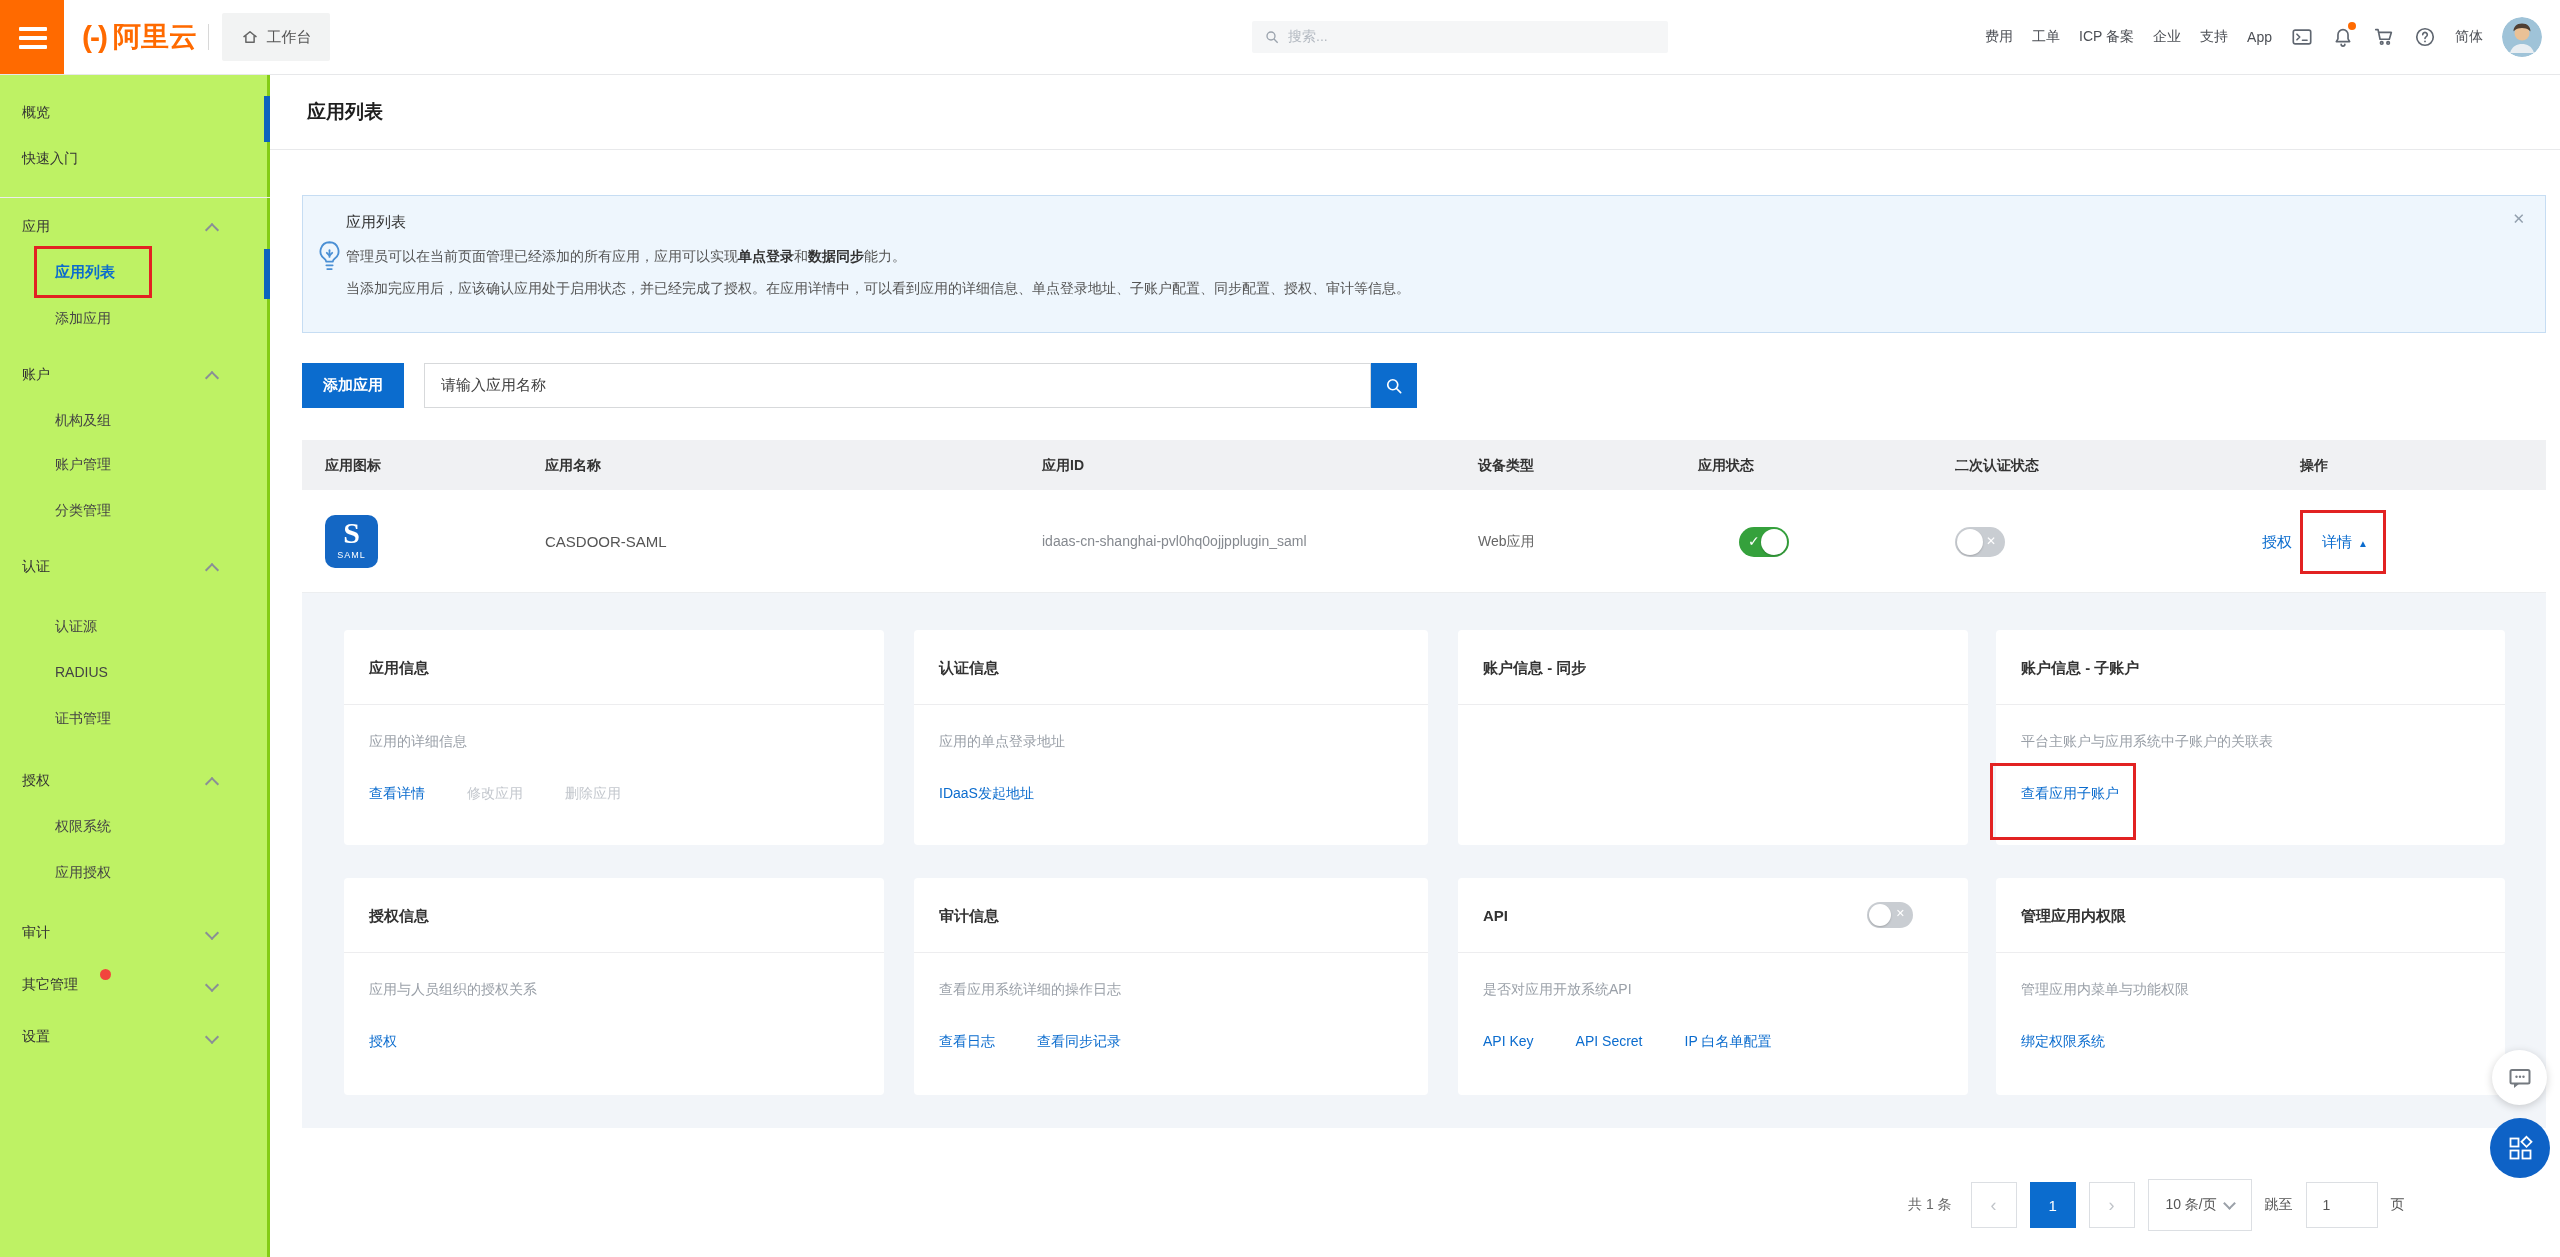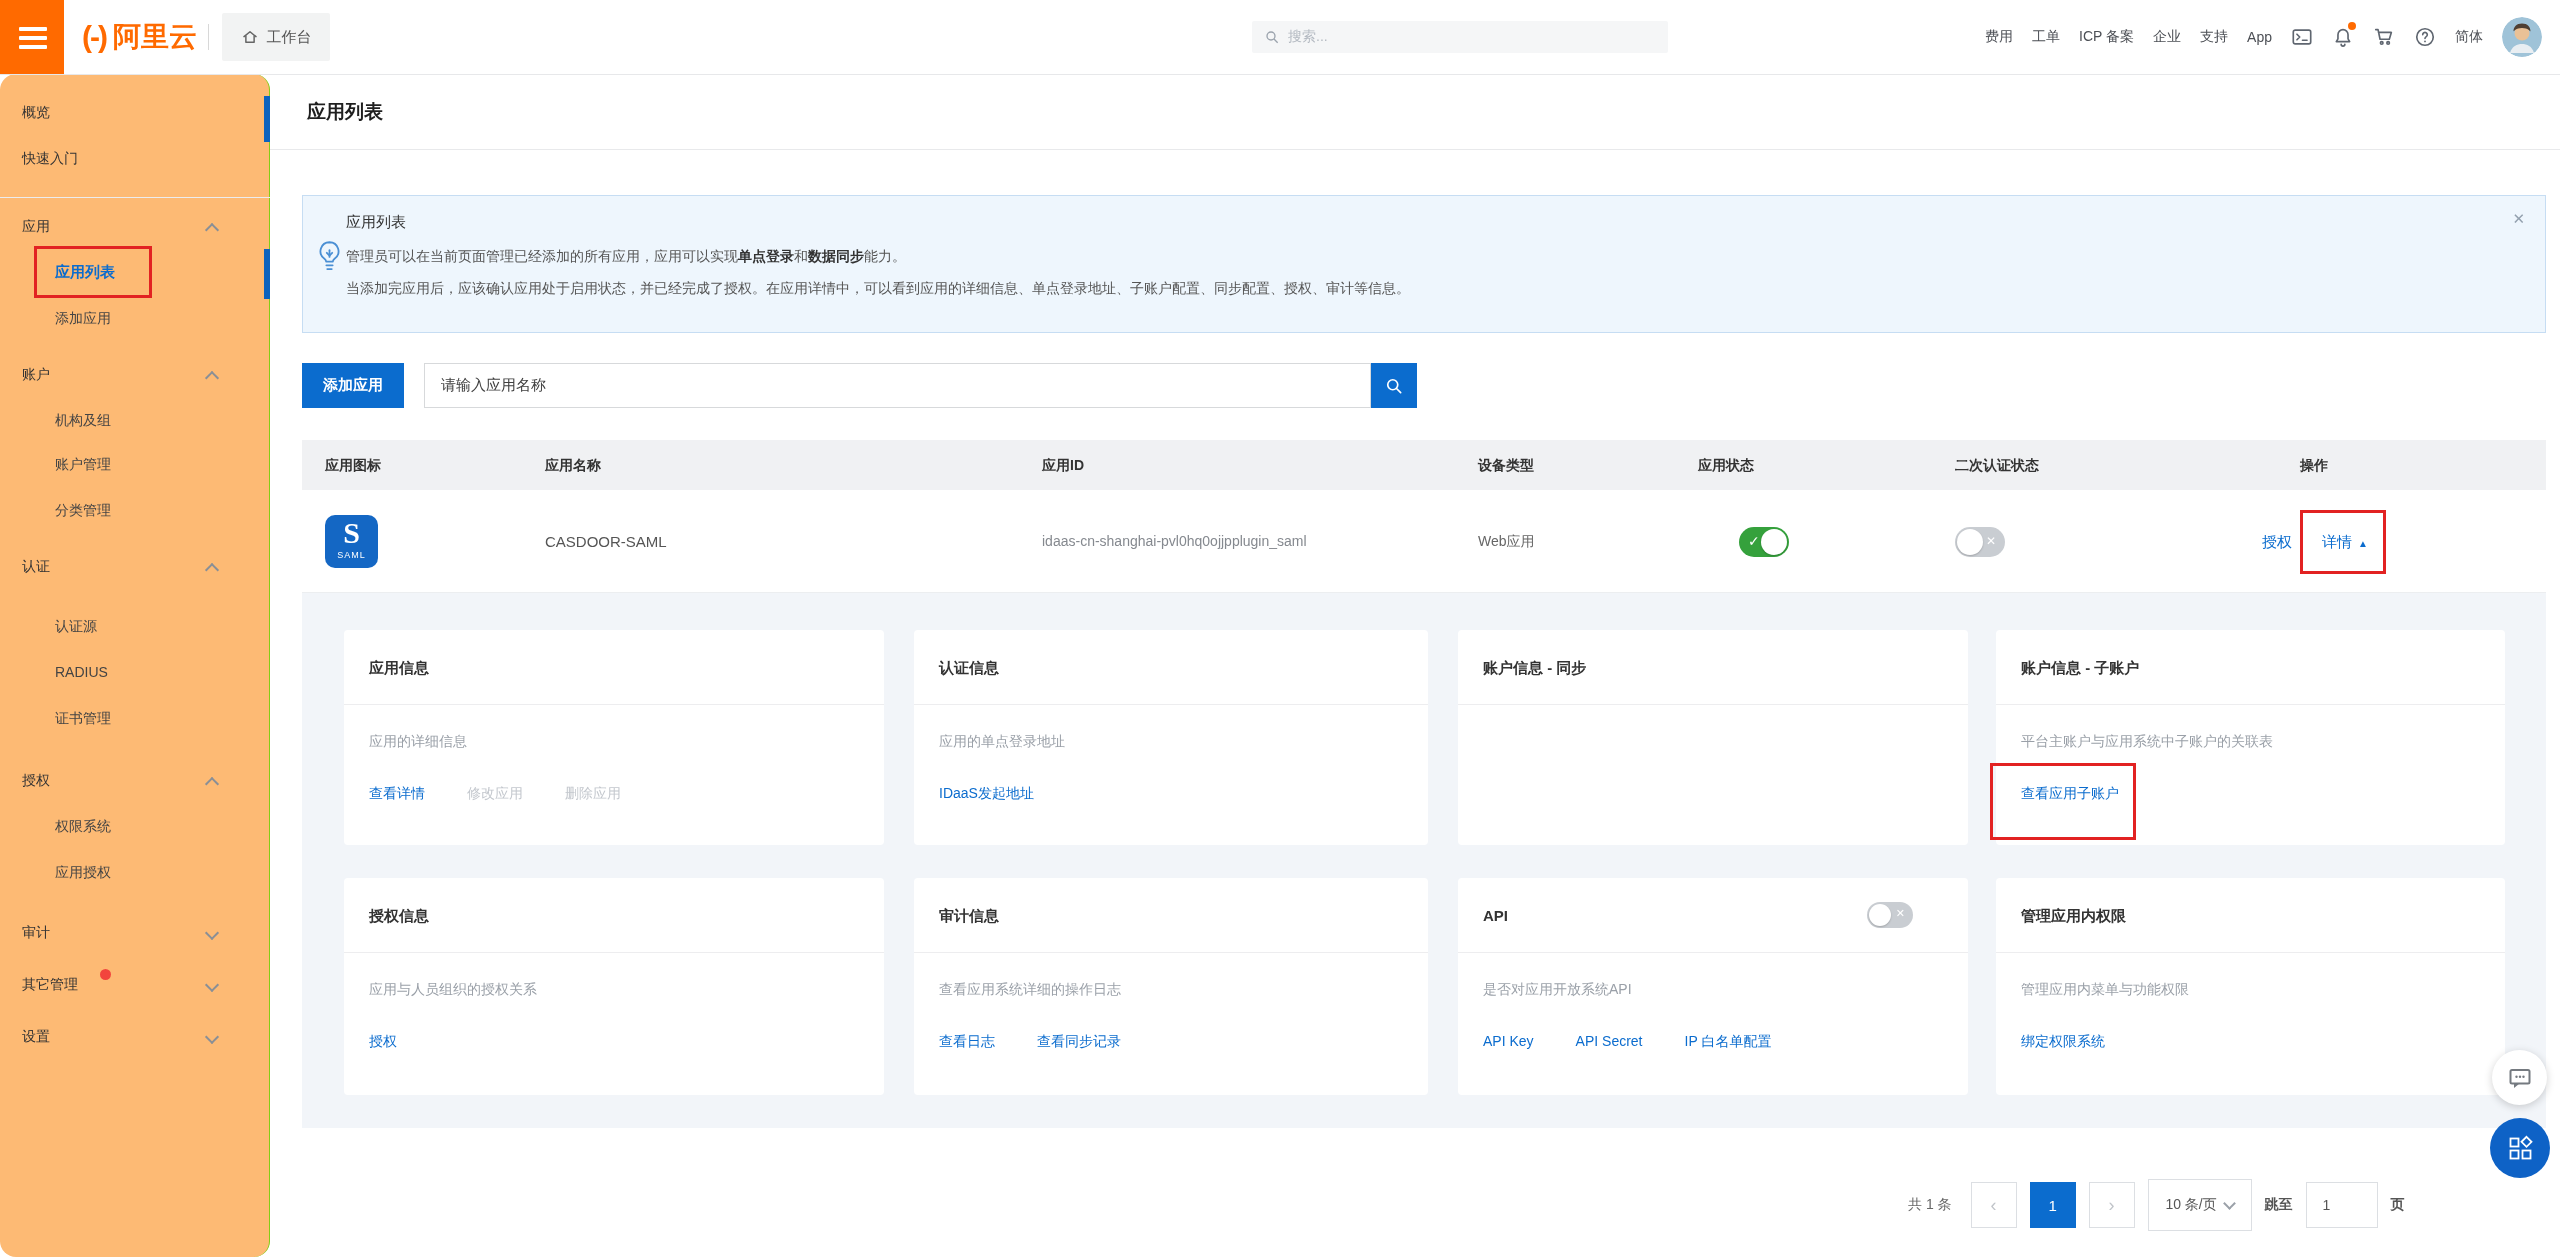--- a/index.html
+++ b/index.html
@@ -19,21 +19,21 @@
   .top-search{position:absolute;left:1252px;top:21px;width:416px;height:32px;background:#f5f6f7;border-radius:2px;
               display:flex;align-items:center;gap:8px;padding-left:12px;box-sizing:border-box;cursor:text;}
   .top-search .ph{color:#b4bac2;font-size:14px;}
   .topnav{position:absolute;right:18px;top:0;height:74px;display:flex;align-items:center;gap:19px;}
   .tn{font-size:14px;color:#4c4f55;cursor:pointer;white-space:nowrap;}
   .tni{display:inline-flex;align-items:center;position:relative;cursor:pointer;}
   .tni svg{display:block;}
   .bell-dot{position:absolute;right:-2px;top:-4px;width:8px;height:8px;border-radius:50%;background:#ff6a00;}
   .avatar{width:40px;height:40px;border-radius:50%;overflow:hidden;display:inline-block;cursor:pointer;}
   
-  .sidebar{position:absolute;left:0;top:74px;width:270px;height:1183px;background:#fdba74;border-right:1px solid #84cc16;box-sizing:border-box;z-index:5;border-radius:16px;}
+  .sidebar{position:absolute;left:0;top:74px;width:270px;height:1183px;background:#bef264;border-right:3px solid #84cc16;box-sizing:border-box;z-index:5;}
   .sitem{position:absolute;left:0;width:270px;height:46px;line-height:46px;font-size:14px;color:#333;cursor:pointer;}
   .sitem.top span,.sitem.group span{margin-left:22px;}
   .sitem.sub span{margin-left:55px;color:#444;}
   .sitem.active span{color:#0b6cce;font-weight:bold;font-size:15px;}
   .sdivider{position:absolute;top:123px;left:0;width:270px;height:1px;background:#ececee;}
   .chev{position:absolute;left:207px;top:19px;width:8px;height:8px;border-right:2px solid #8a8f96;border-bottom:2px solid #8a8f96;}
   .chev.up{transform:rotate(-135deg);top:22px;}
   .chev.down{transform:rotate(45deg);}
   .reddot{position:absolute;left:100px;top:8px;width:11px;height:11px;border-radius:50%;background:#f2453d;}
   .ind{position:absolute;left:264px;width:6px;background:#0c63be;z-index:12;}
@@ -94,21 +94,21 @@
   .clink.disabled{color:#c3c7cd;cursor:default;}
   
   .pager{position:absolute;left:1638px;top:1108px;height:46px;display:flex;align-items:center;gap:13px;}
   .ptotal{font-size:14px;color:#666;margin-right:6px;}
   .pbtn{width:46px;height:46px;border:1px solid #dcdfe3;background:#fff;color:#c0c4c9;font-size:18px;cursor:pointer;
         display:flex;align-items:center;justify-content:center;box-sizing:border-box;font-family:inherit;}
   .pbtn.cur{background:#0b6cce;border-color:#0b6cce;color:#fff;font-size:15px;}
   .psize{width:104px;height:52px;border:1px solid #dcdfe3;box-sizing:border-box;display:flex;align-items:center;justify-content:center;
          gap:8px;font-size:14px;color:#555;cursor:pointer;background:#fff;}
   .psize .chev{position:static;width:7px;height:7px;border-color:#9aa0a8;margin-top:-4px;}
-  .pjump,.punit{font-size:14px;color:#555;font-weight:bold;}
+  .pjump,.punit{font-size:14px;color:#555;}
   .pinput{width:72px;height:46px;border:1px solid #dcdfe3;box-sizing:border-box;background:#fff;display:flex;align-items:center;
           padding-left:16px;font-size:14px;color:#555;cursor:text;}
   
   .float-btn{position:absolute;border-radius:50%;display:flex;align-items:center;justify-content:center;cursor:pointer;z-index:30;}
   .fb-chat{left:2492px;top:1050px;width:55px;height:55px;background:#fff;box-shadow:0 2px 8px rgba(0,0,0,.18);}
   .fb-apps{left:2490px;top:1118px;width:60px;height:60px;background:#0e62c6;}
   
   .anno{position:absolute;border:3px solid #e22222;box-sizing:border-box;z-index:50;pointer-events:none;}
   .anno.a1{left:34px;top:246px;width:118px;height:52px;}
   .anno.a2{left:2300px;top:510px;width:86px;height:64px;}

